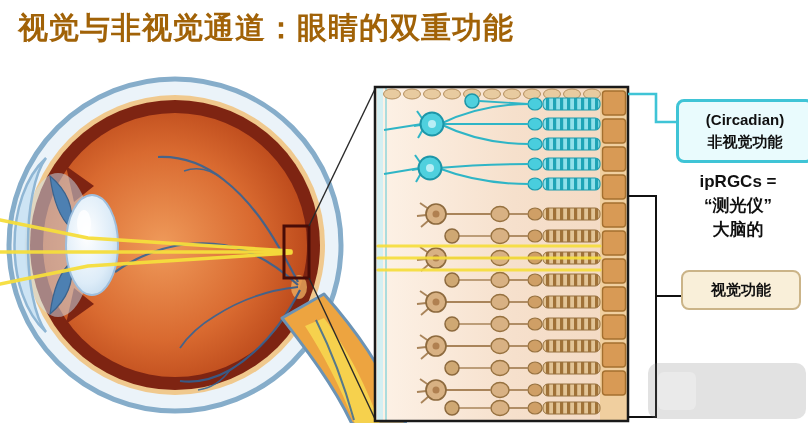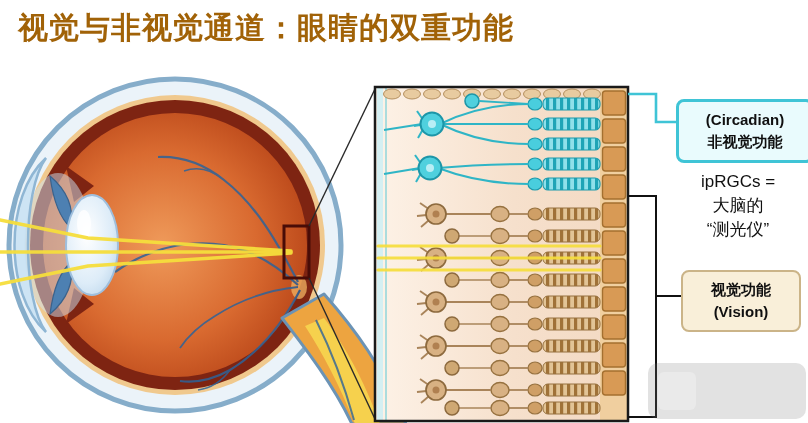--- a/index.html
+++ b/index.html
@@ -6,21 +6,21 @@
   body{width:808px;height:423px;overflow:hidden;
        font-family:"Liberation Sans","DejaVu Sans",sans-serif;}
   .stage{position:relative;width:808px;height:423px;background:#fff;}
   svg#diagram{position:absolute;left:0;top:0;}
   .title{position:absolute;left:18px;top:8px;margin:0;
          font-size:30px;font-weight:800;color:#a16207;letter-spacing:1px;white-space:nowrap;}
   .annot{position:absolute;text-align:center;color:#101010;font-weight:700;}
   .circadian-box{left:676px;top:99px;width:124px;padding:7px 4px;
       border:3px solid var(--accent-cyan,#3fc4d6);border-radius:8px;
       background:var(--circadian-box-bg,#e9fbfd);font-size:15px;line-height:1.45;}
-  .iprgc{left:672px;top:170px;width:132px;font-size:17px;line-height:1.42;font-weight:400;}
+  .iprgc{left:672px;top:170px;width:132px;font-size:17px;line-height:1.42;font-weight:700;}
   .vision-box{left:681px;top:270px;width:116px;padding:7px 0;
       border:2px solid var(--vision-box-border,#cbb488);border-radius:8px;
       background:var(--vision-box-bg,#f9efd9);font-size:15px;line-height:1.45;}
   .watermark{position:absolute;right:2px;bottom:4px;width:158px;height:56px;
       background:rgba(125,125,125,.22);border-radius:10px;}
   .wm-inner{position:absolute;left:10px;top:9px;width:38px;height:38px;
       border-radius:6px;background:rgba(255,255,255,.28);}
 </style>
 </head>
 <body>
@@ -272,25 +272,24 @@
     <path d="M628,196 L656,196 L656,417 L628,417 M656,296 L681,296" fill="none" stroke="#111111" stroke-width="2"></path>
   </svg>
 
   <div class="annot circadian-box">
     <div>(Circadian)</div>
     <div>非视觉功能</div>
   </div>
 
   <div class="annot iprgc">
     <div>ipRGCs =</div>
+    <div>“测光仪”</div>
     <div>大脑的</div>
-    <div>“测光仪”</div>
   </div>
 
   <div class="annot vision-box">
     <div>视觉功能</div>
-    <div>(Vision)</div>
   </div>
 
   <div class="watermark">
     <div class="wm-inner"></div>
   </div>
 </div>
 
 </body></html>

